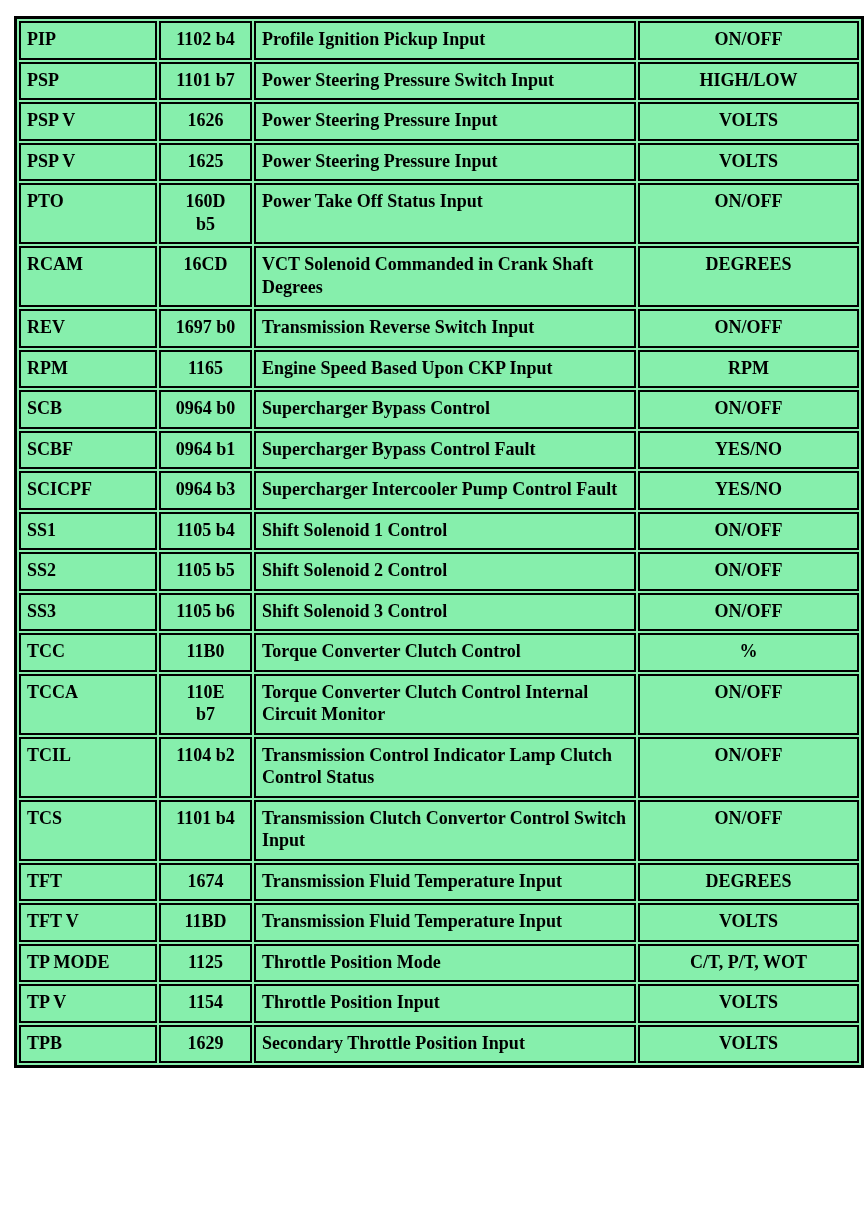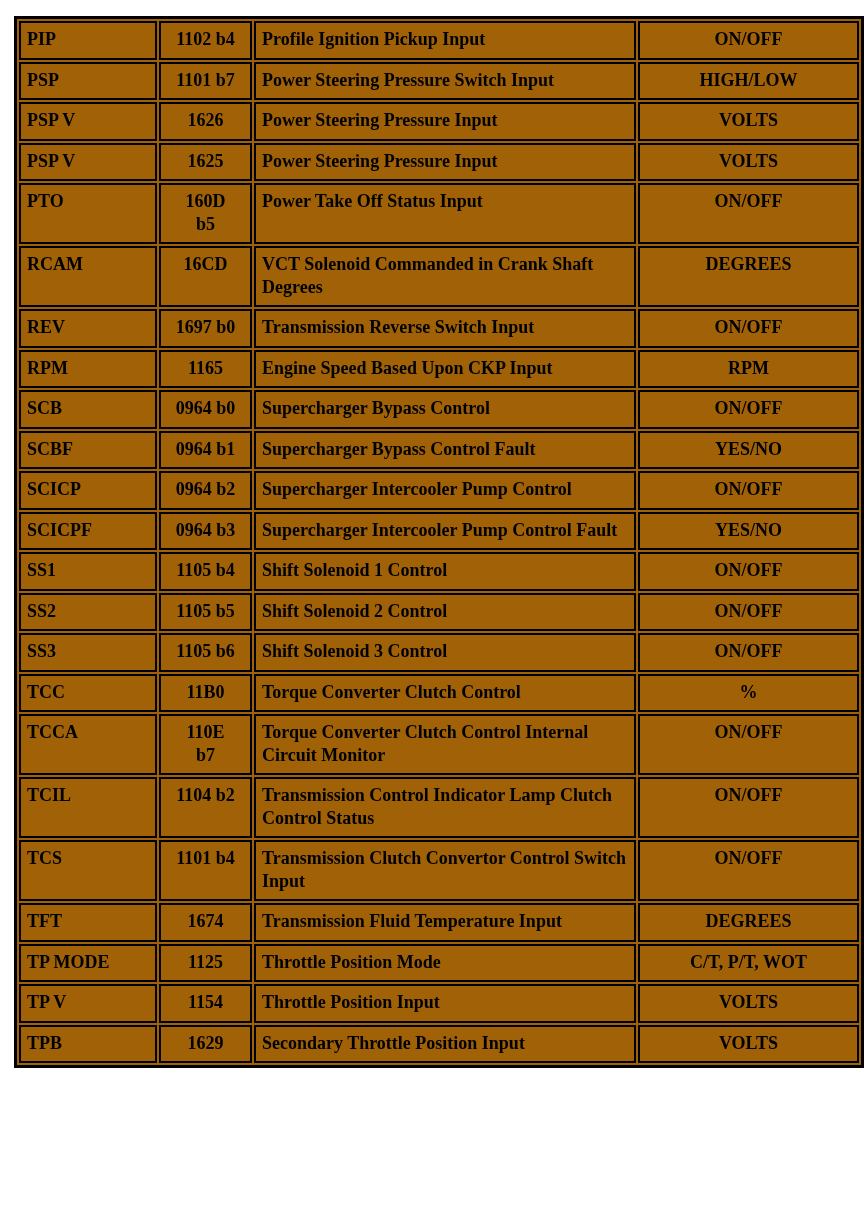--- a/index.html
+++ b/index.html
@@ -13,21 +13,21 @@
     height: 1210px;
     box-sizing: border-box;
     padding: 16px 14px;
   }
   table.pid-table {
     table-layout: fixed;
     width: 816px;
     border-collapse: separate;
     border-spacing: 2px;
     border: 3px solid #000;
-    background: #a16207;
+    background: #86efac;
   }
   table.pid-table td {
     border: 2px solid #000;
     vertical-align: top;
     font-weight: bold;
     font-size: 18px;
     line-height: 1.25;
     color: #000;
     padding: 5px 6px 7px 6px;
     overflow: hidden;
@@ -98,26 +98,20 @@
         <td class="col-description">Supercharger Bypass Control</td>
         <td class="col-units">ON/OFF</td>
       </tr>
       <tr>
         <td class="col-name">SCBF</td>
         <td class="col-code">0964 b1</td>
         <td class="col-description">Supercharger Bypass Control Fault</td>
         <td class="col-units">YES/NO</td>
       </tr>
       <tr>
-        <td class="col-name">SCICP</td>
-        <td class="col-code">0964 b2</td>
-        <td class="col-description">Supercharger Intercooler Pump Control</td>
-        <td class="col-units">ON/OFF</td>
-      </tr>
-      <tr>
         <td class="col-name">SCICPF</td>
         <td class="col-code">0964 b3</td>
         <td class="col-description">Supercharger Intercooler Pump Control Fault</td>
         <td class="col-units">YES/NO</td>
       </tr>
       <tr>
         <td class="col-name">SS1</td>
         <td class="col-code">1105 b4</td>
         <td class="col-description">Shift Solenoid 1 Control</td>
         <td class="col-units">ON/OFF</td>
@@ -159,20 +153,26 @@
         <td class="col-description">Transmission Clutch Convertor Control Switch Input</td>
         <td class="col-units">ON/OFF</td>
       </tr>
       <tr>
         <td class="col-name">TFT</td>
         <td class="col-code">1674</td>
         <td class="col-description">Transmission Fluid Temperature Input</td>
         <td class="col-units">DEGREES</td>
       </tr>
       <tr>
+        <td class="col-name">TFT V</td>
+        <td class="col-code">11BD</td>
+        <td class="col-description">Transmission Fluid Temperature Input</td>
+        <td class="col-units">VOLTS</td>
+      </tr>
+      <tr>
         <td class="col-name">TP MODE</td>
         <td class="col-code">1125</td>
         <td class="col-description">Throttle Position Mode</td>
         <td class="col-units">C/T, P/T, WOT</td>
       </tr>
       <tr>
         <td class="col-name">TP V</td>
         <td class="col-code">1154</td>
         <td class="col-description">Throttle Position Input</td>
         <td class="col-units">VOLTS</td>

